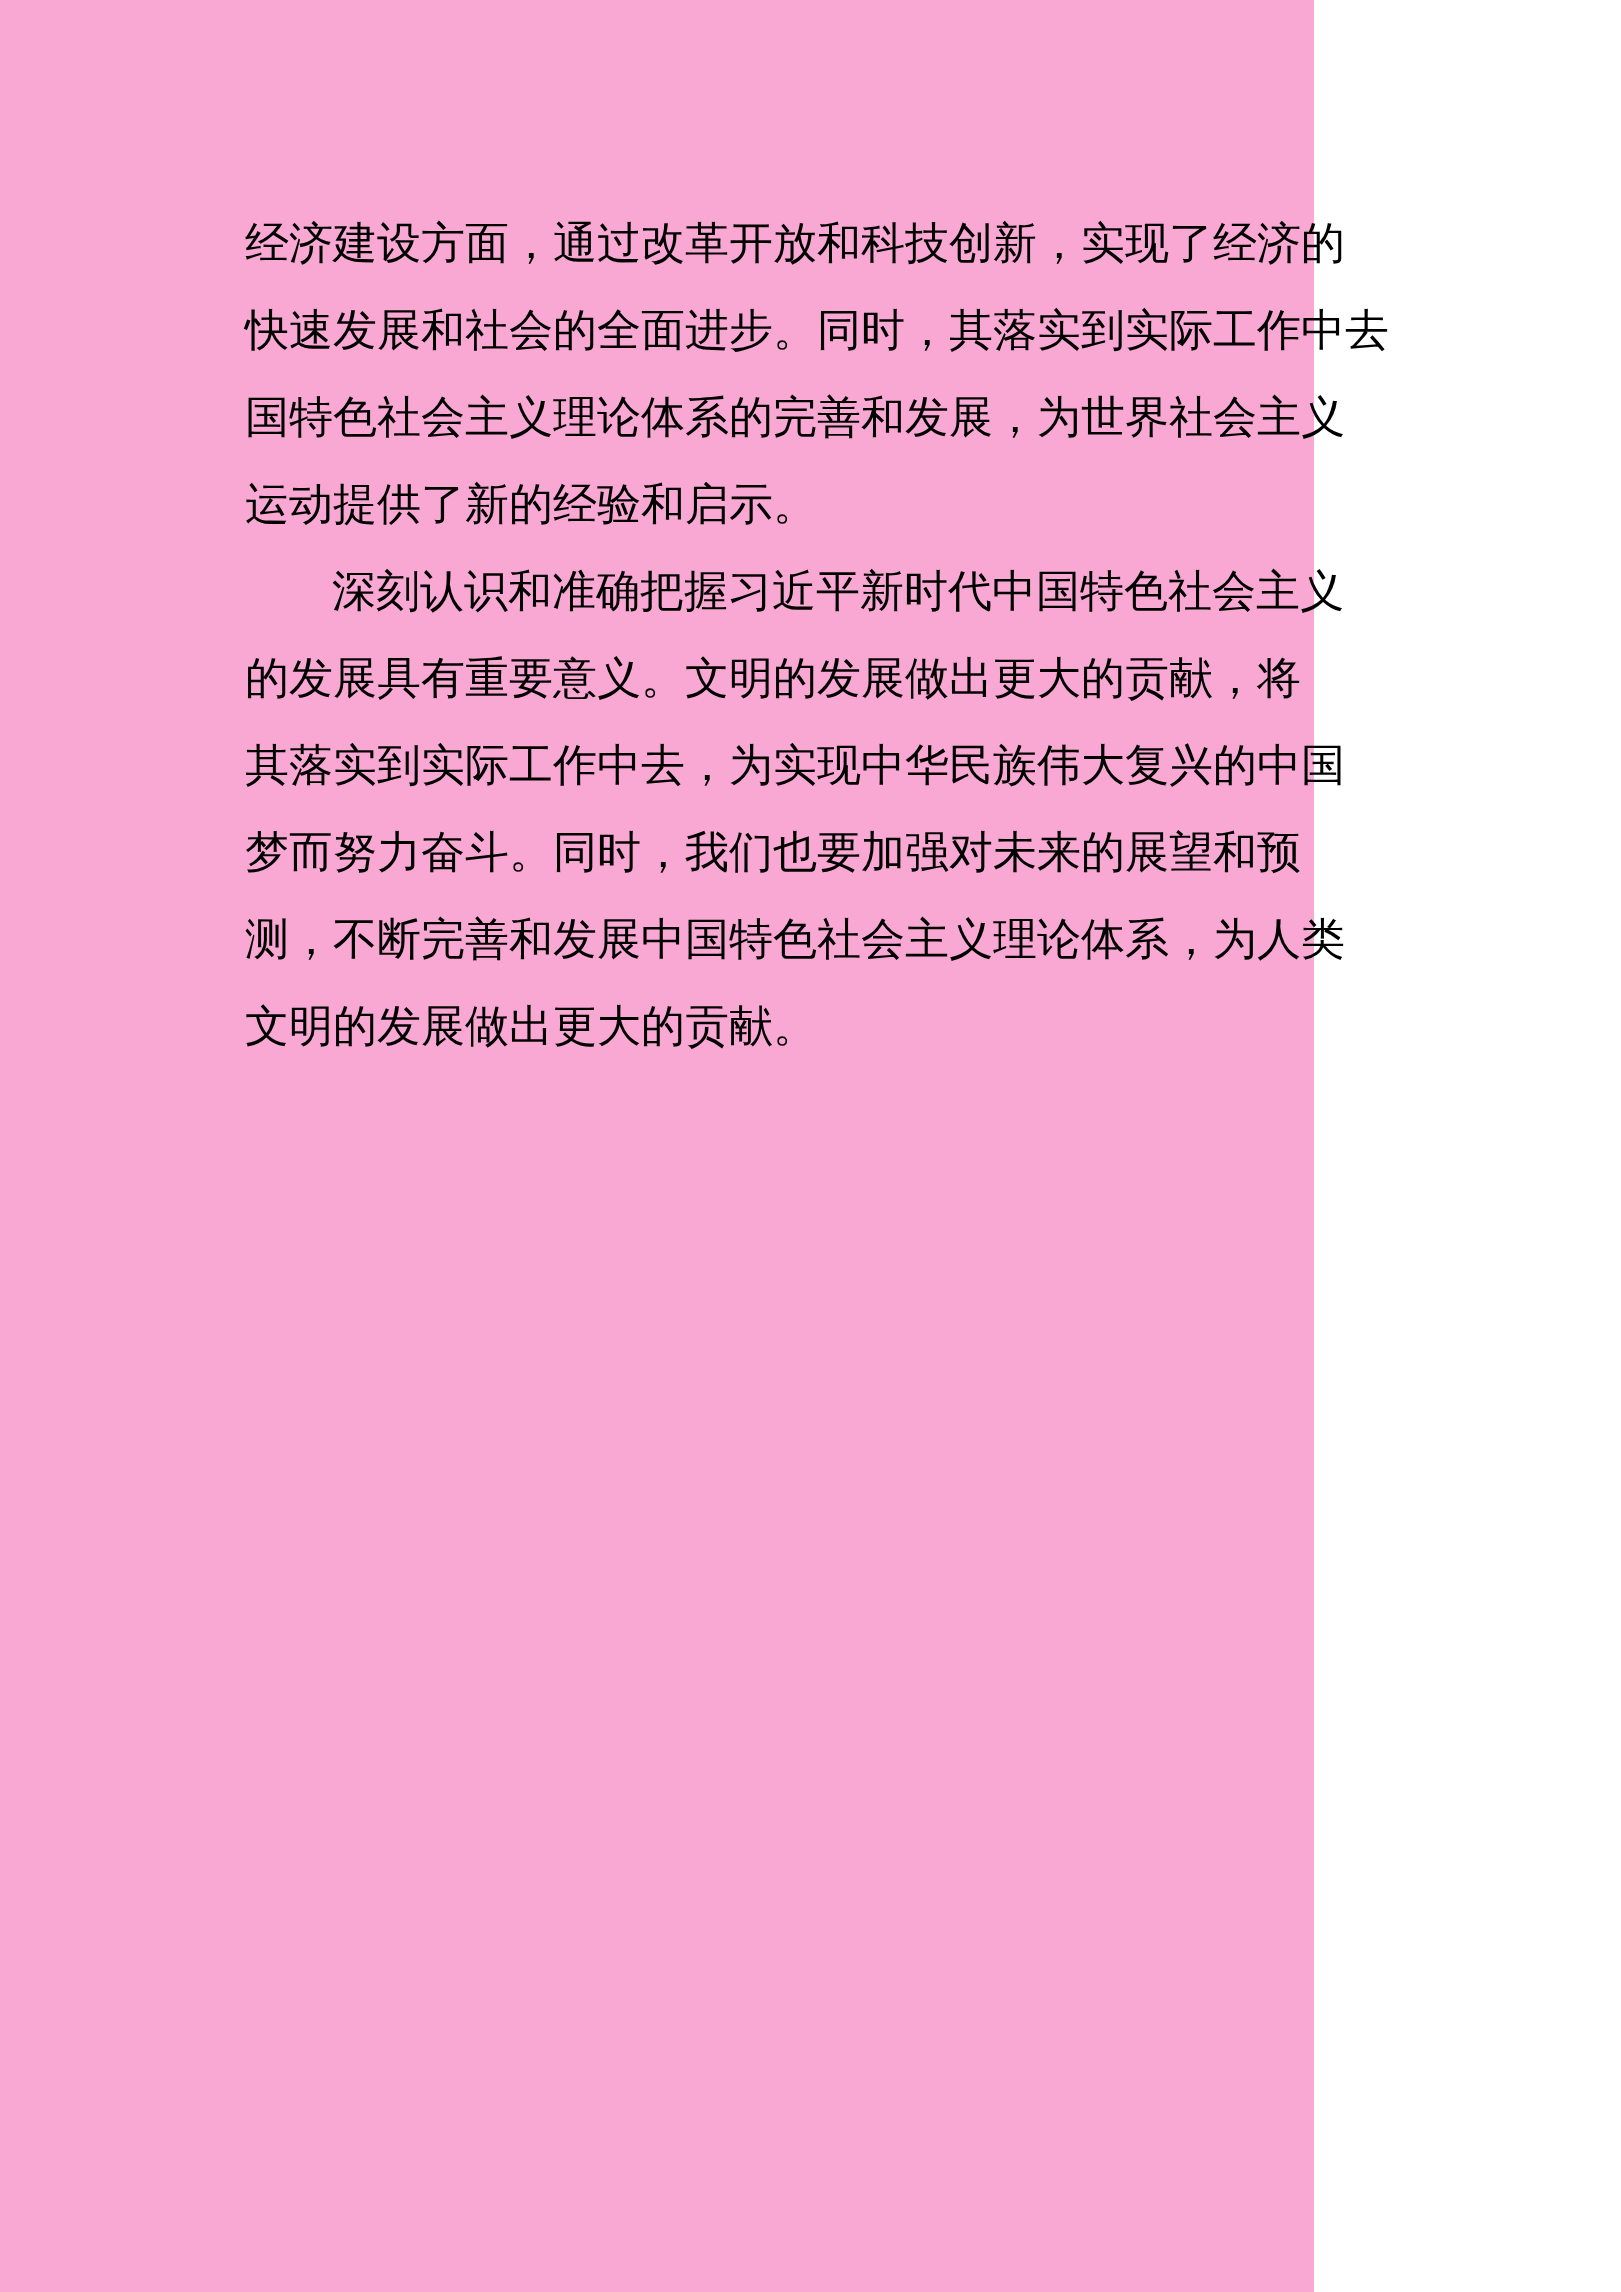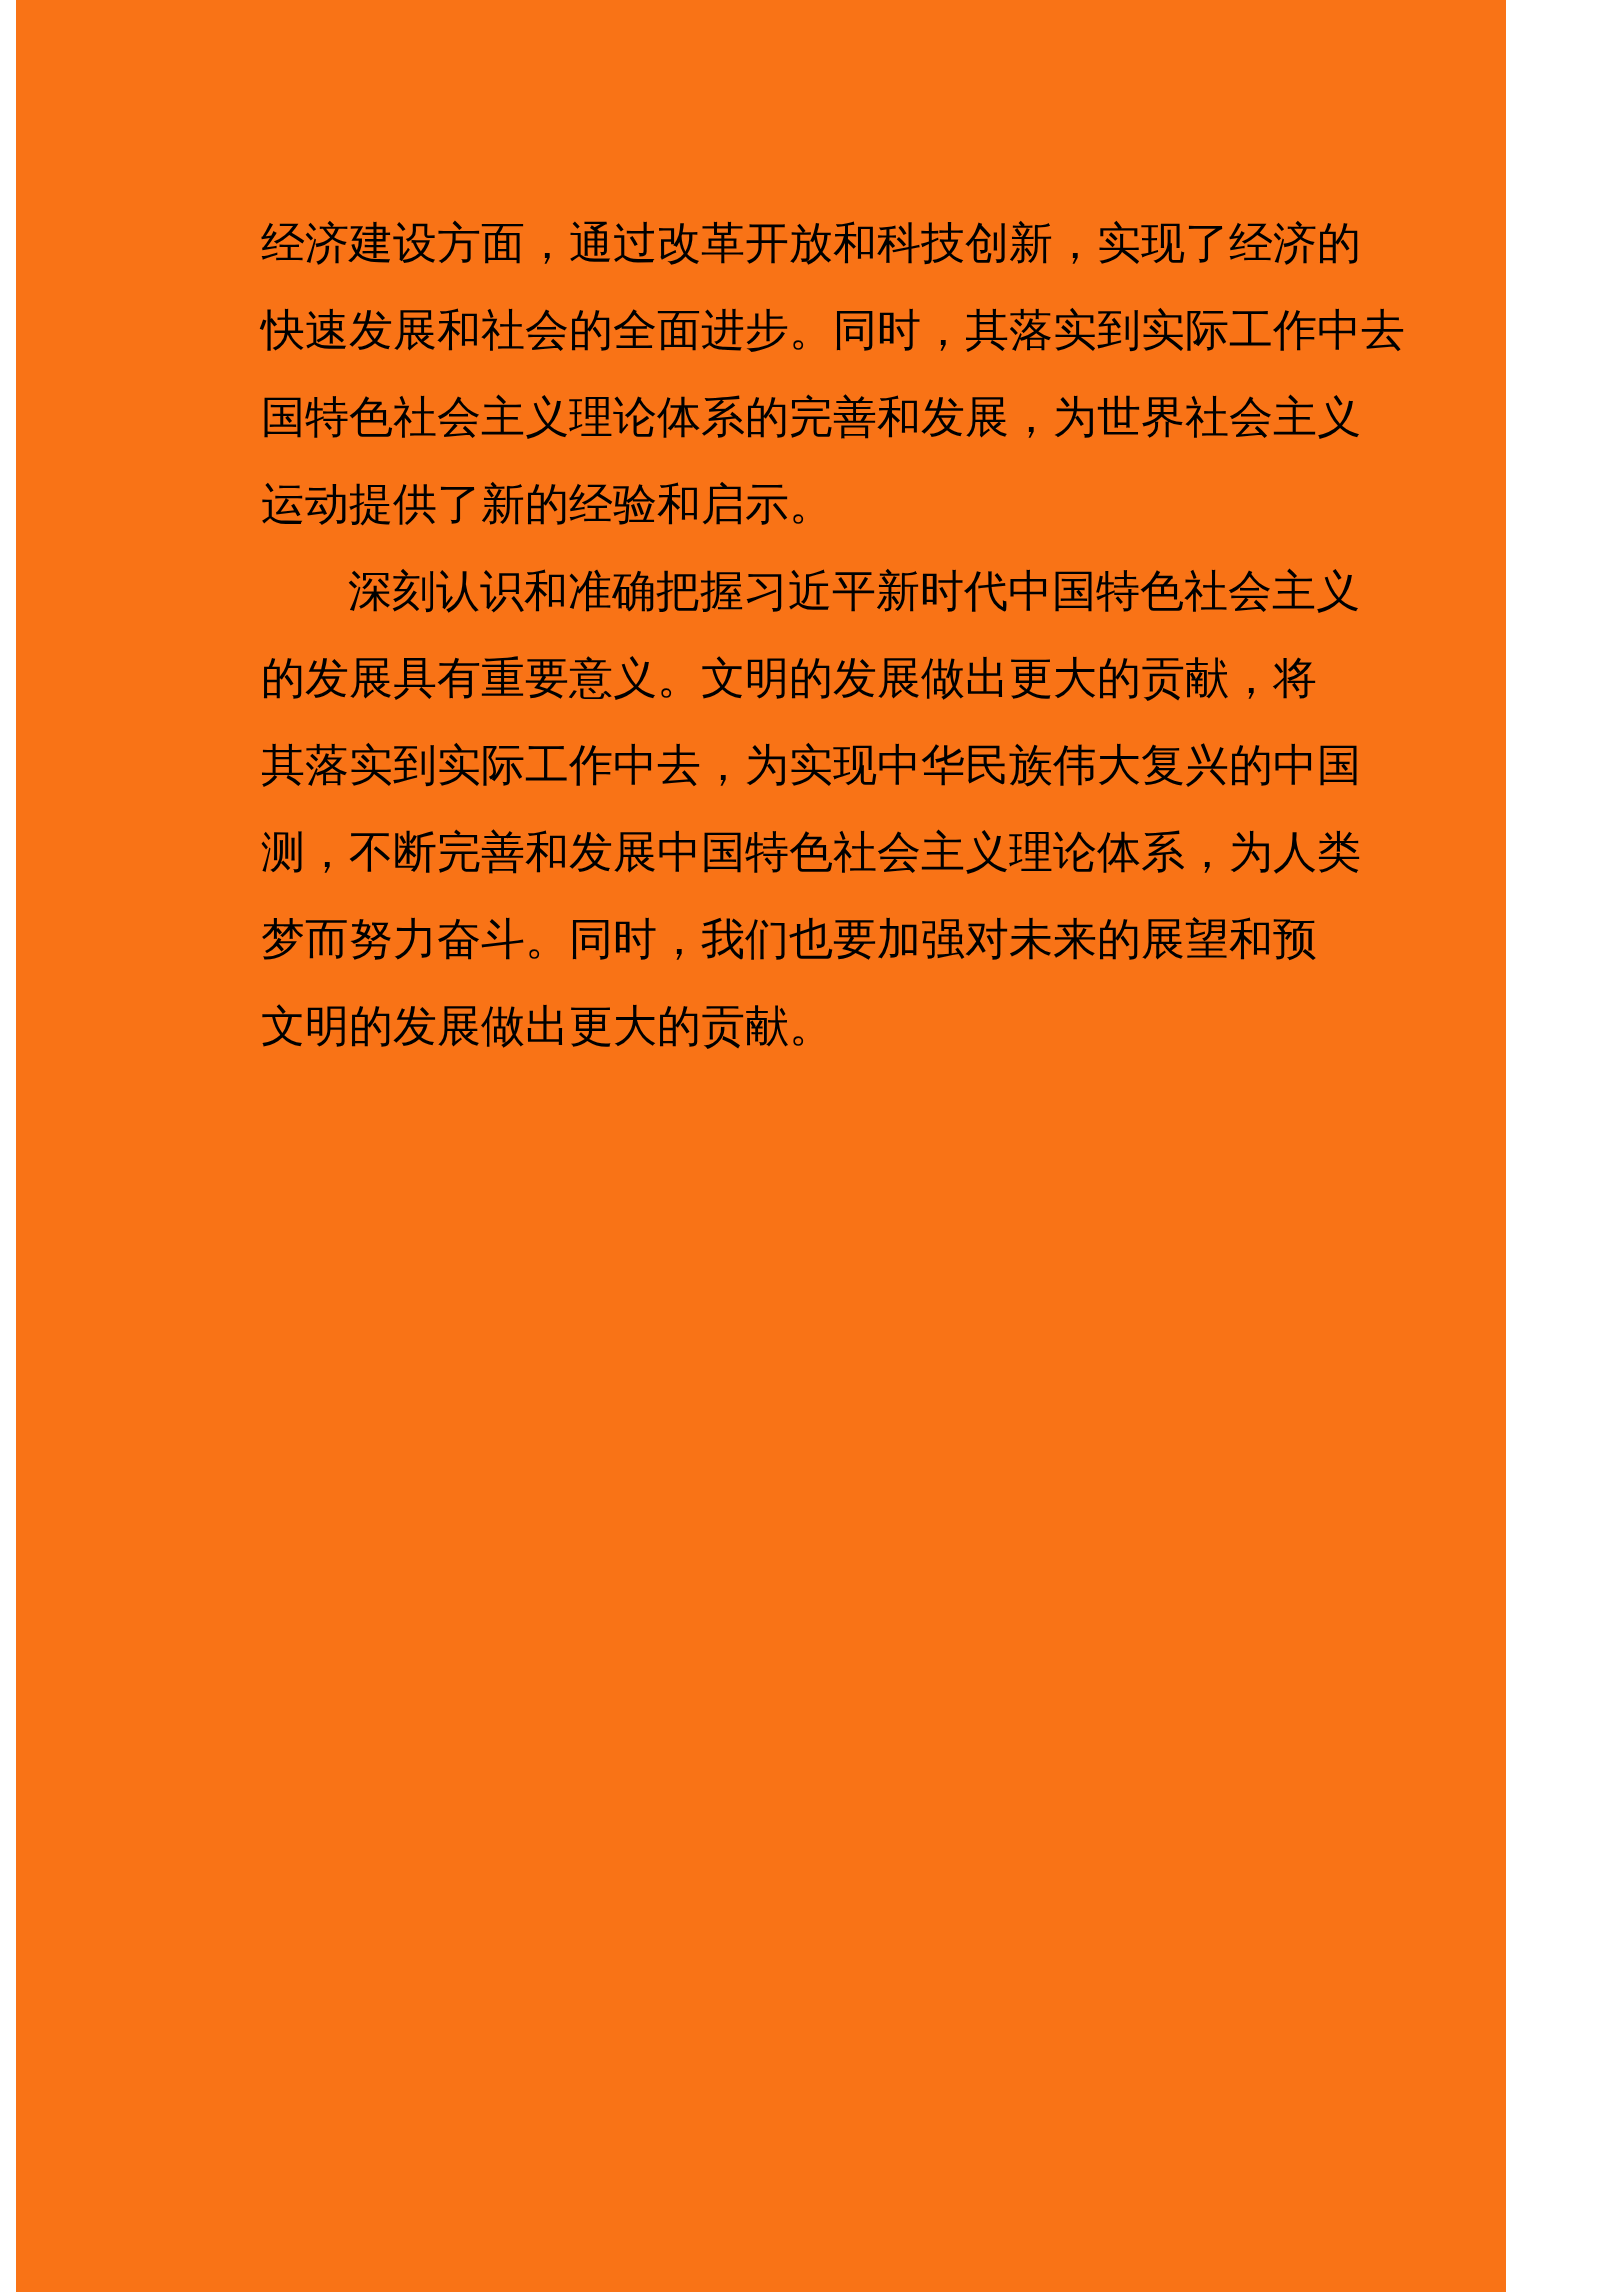--- a/index.html
+++ b/index.html
@@ -8,25 +8,25 @@
   }
   body {
     width: 1621px;
     height: 2293px;
     background: #ffffff;
     position: relative;
     overflow: hidden;
   }
   .page {
     position: absolute;
-    left: 16px;
+    left: 0;
     top: 0;
-    width: 1490px;
+    width: 1314px;
     height: 2293px;
-    background: #f97316;
+    background: #f9a8d4;
   }
   .text-block {
     position: absolute;
     left: 245px;
     top: 199px;
     width: 1091px;
     color: #000000;
     font-family: "Liberation Sans", "DejaVu Sans", sans-serif;
     font-weight: 400;
   }
@@ -51,20 +51,20 @@
       <div class="line">经济建设方面，通过改革开放和科技创新，实现了经济的</div>
       <div class="line">快速发展和社会的全面进步。同时，其落实到实际工作中去</div>
       <div class="line">国特色社会主义理论体系的完善和发展，为世界社会主义</div>
       <div class="line">运动提供了新的经验和启示。</div>
     </div>
 
     <div class="para">
       <div class="line indent">深刻认识和准确把握习近平新时代中国特色社会主义</div>
       <div class="line">的发展具有重要意义。文明的发展做出更大的贡献，将</div>
       <div class="line">其落实到实际工作中去，为实现中华民族伟大复兴的中国</div>
+      <div class="line">梦而努力奋斗。同时，我们也要加强对未来的展望和预</div>
       <div class="line">测，不断完善和发展中国特色社会主义理论体系，为人类</div>
-      <div class="line">梦而努力奋斗。同时，我们也要加强对未来的展望和预</div>
       <div class="line">文明的发展做出更大的贡献。</div>
     </div>
 
   </div>
 </div>
 
 
 </body></html>

